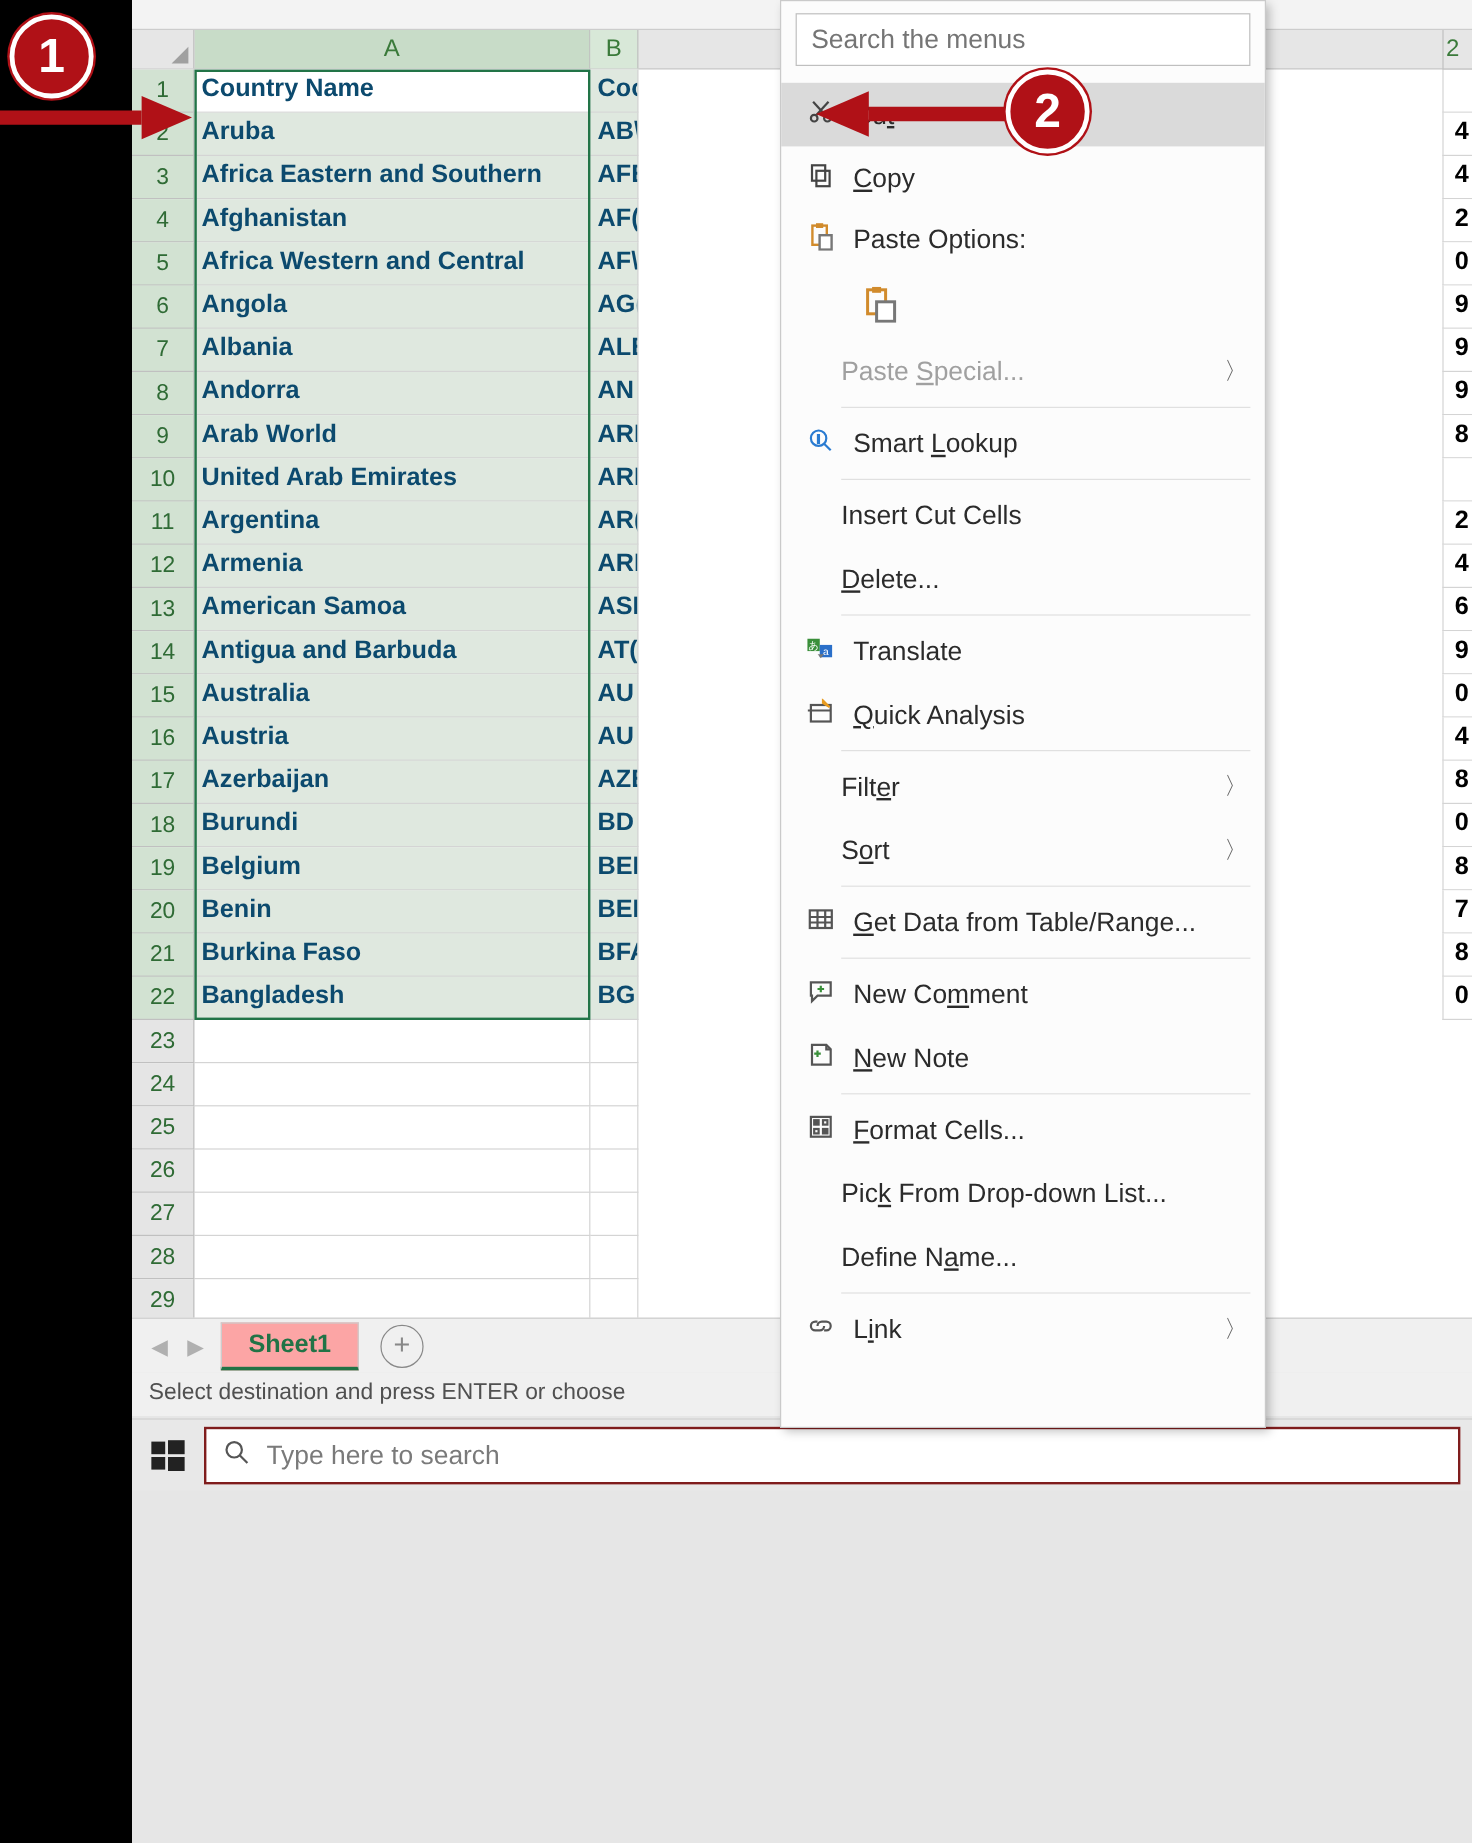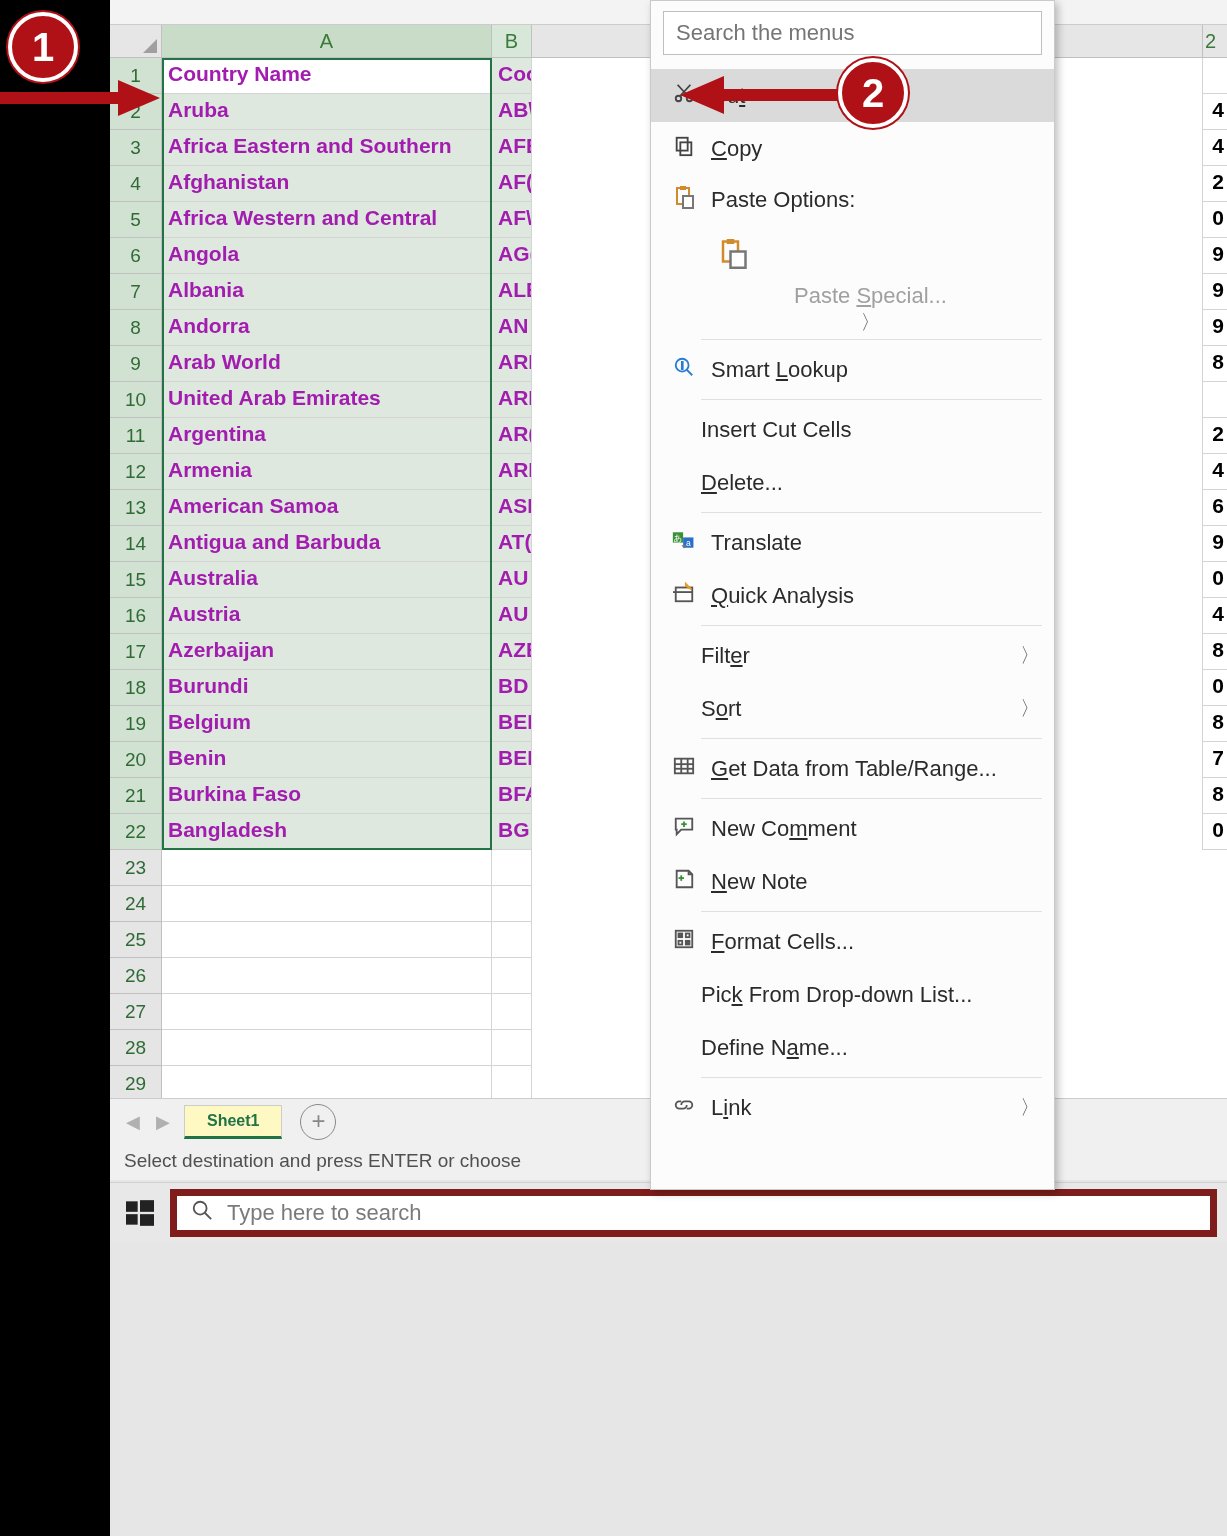--- a/index.html
+++ b/index.html
@@ -84,21 +84,21 @@
     background: #d2e2d2;
   }
   .cell {
     border-right: 1px solid #d4d4d4;
     border-bottom: 1px solid #d4d4d4;
     font-size: 21px;
     font-weight: bold;
     padding: 4px 6px 0 6px;
     overflow: hidden;
     white-space: nowrap;
-    color: #a21caf;
+    color: #0c4a6e;
   }
   .row.sel .cell { background: #dfe8df; }
   .row.first .cell.colA-cell { background: #fff; }
   .cell.colA-cell { width: 330px; }
   .cell.colB-cell { width: 40px; }
   
   .selection-outline {
     position: absolute;
     left: 52px;
     top: 58px; 
@@ -136,21 +136,21 @@
   .ctx-item {
     display: flex;
     align-items: center;
     height: 53px;
     padding-left: 16px;
     padding-right: 14px;
     position: relative;
   }
   .ctx-item.hover { background: #dadada; }
   .ctx-item.sub { padding-left: 50px; }
-  .ctx-item.disabled { color: #a0a0a0; flex-direction: column; }
+  .ctx-item.disabled { color: #a0a0a0; }
   .ctx-icon {
     width: 34px;
     text-align: center;
     margin-right: 10px;
     font-size: 22px;
     flex-shrink: 0;
   }
   .ctx-label { flex: 1; }
   .ctx-label u { text-decoration: underline; }
   .ctx-chevron {
@@ -232,24 +232,24 @@
   }
   .tab-nav {
     width: 30px; height: 30px;
     color: #b0b0b0;
     font-size: 18px;
     text-align: center;
     line-height: 30px;
   }
   .tab {
     padding: 6px 22px;
-    background: #fef9c3;
+    background: #fca5a5;
     border: 1px solid #ccc;
     border-bottom: 3px solid #217346;
-    font-size: 16px;
+    font-size: 21px;
     color: #217346;
     font-weight: 600;
     margin-left: 6px;
   }
   .tab-add {
     width: 36px; height: 36px;
     border: 1.5px solid #888;
     border-radius: 50%;
     margin-left: 18px;
     position: relative;
@@ -284,21 +284,21 @@
   }
   .win-logo {
     width: 60px; height: 60px;
     display: flex; align-items: center; justify-content: center;
   }
   .win-logo svg { width: 28px; height: 28px; }
   .task-search {
     flex: 1;
     height: 48px;
     background: #fff;
-    border: 7px solid #7f1d1d;
+    border: 2px solid #7f1d1d;
     display: flex;
     align-items: center;
     padding-left: 14px;
     font-size: 22px;
     color: #7a7a7a;
     margin-right: 10px;
   }
   .task-search .sicon { margin-right: 14px; font-size: 22px; }
 
   

